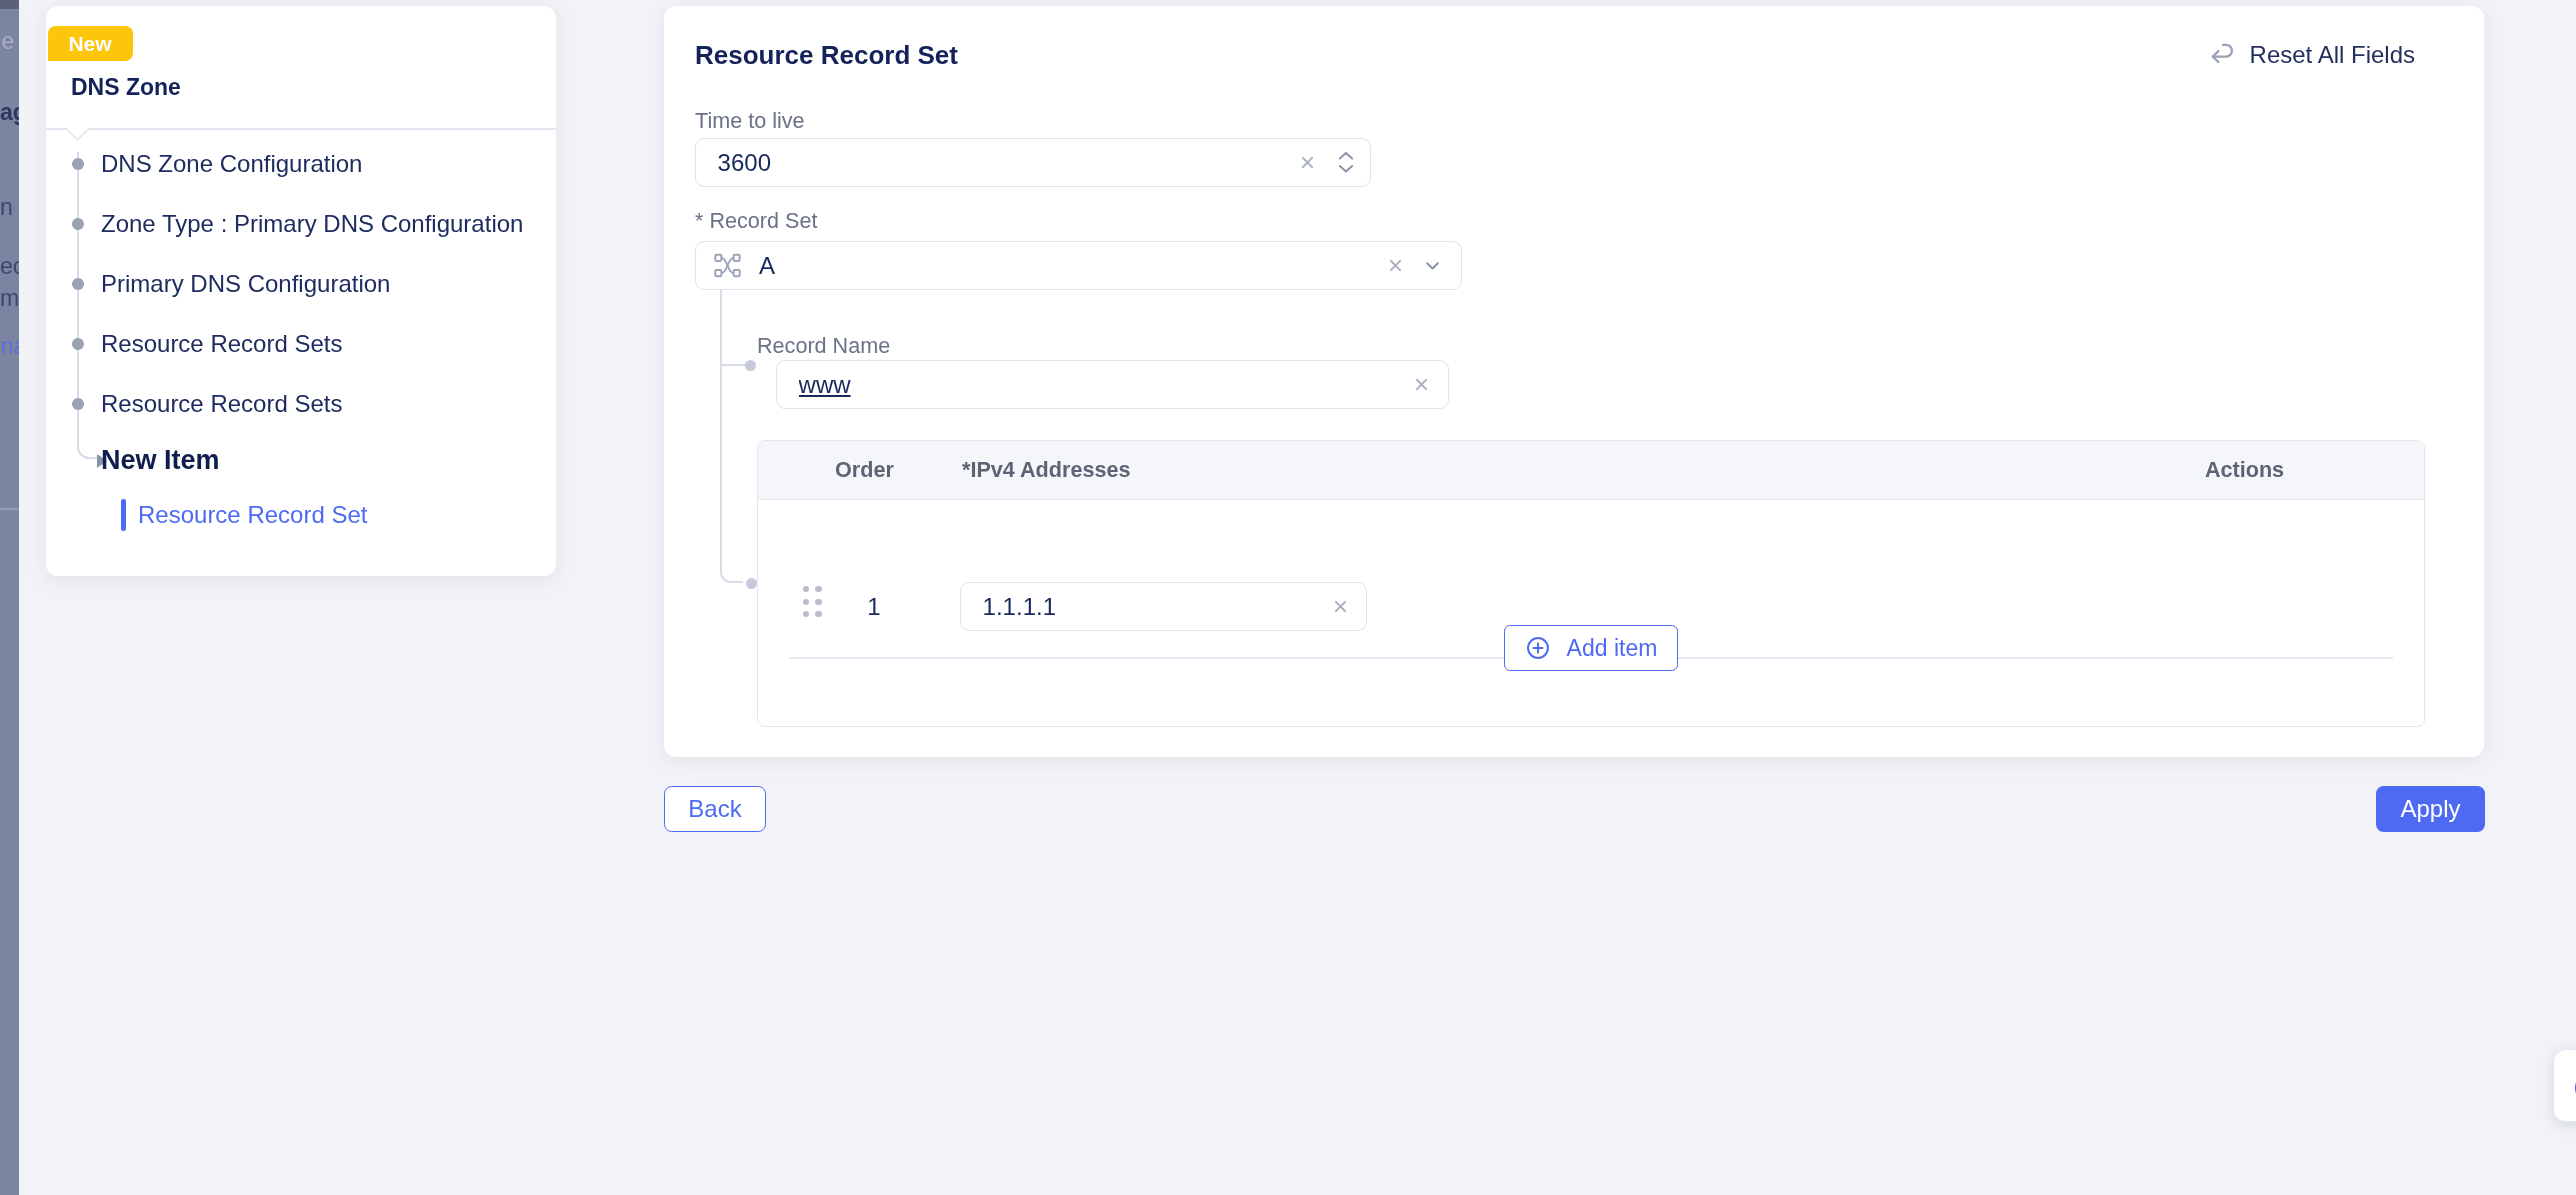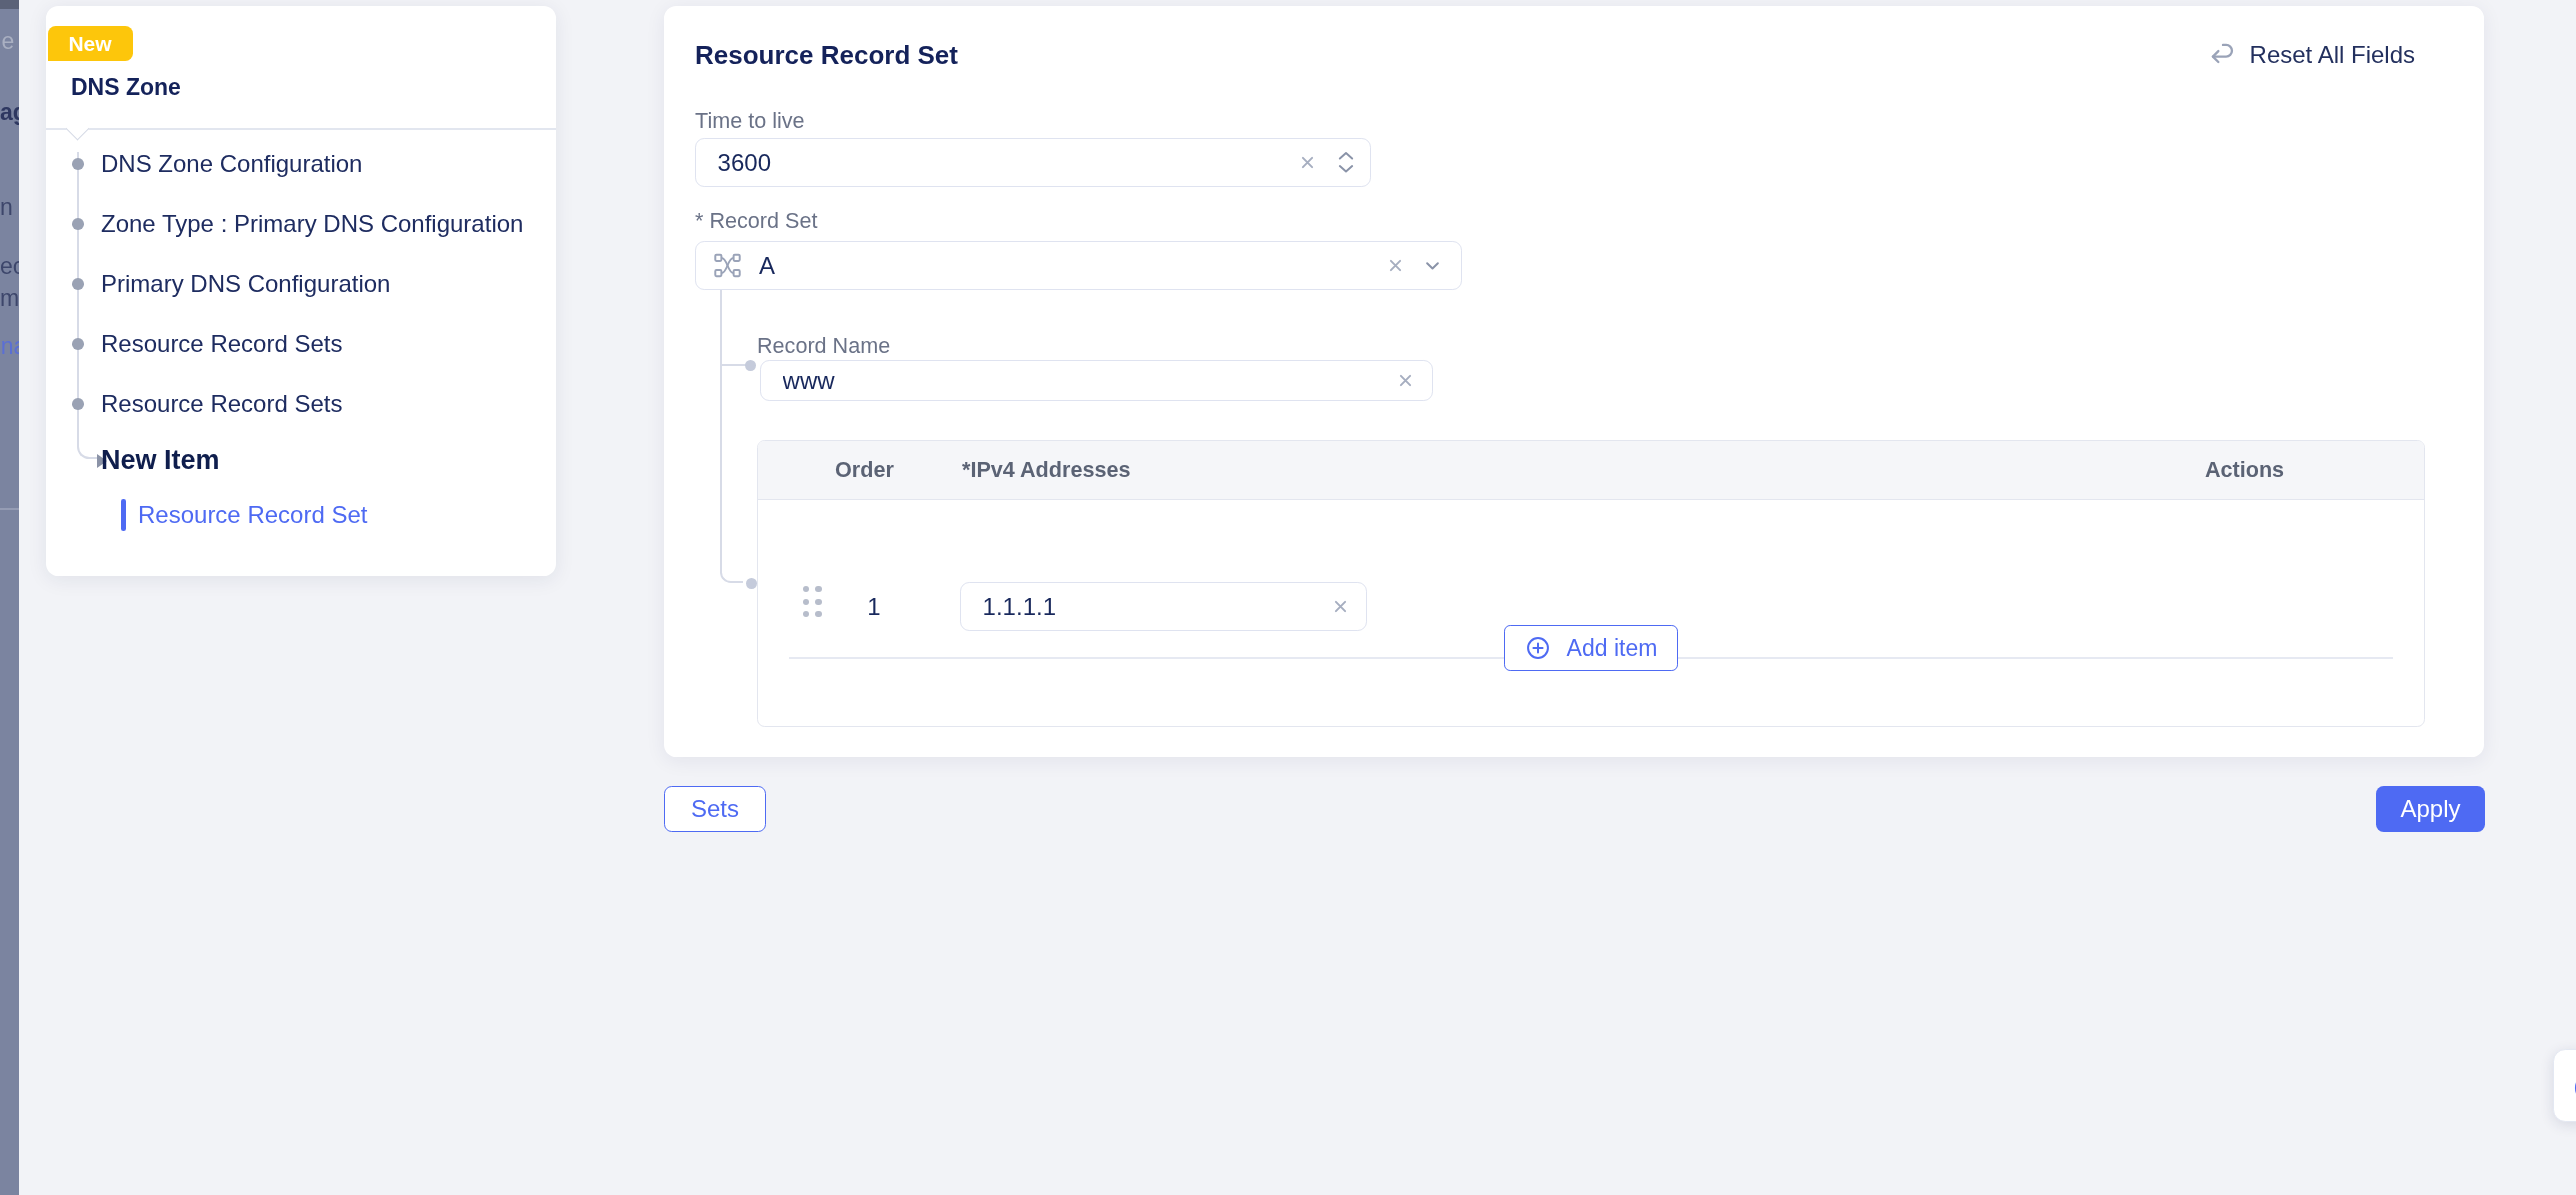--- a/index.html
+++ b/index.html
@@ -71,21 +71,21 @@
   .inputbox{
     position:absolute;background:#fff;border:1.5px solid #dfe3f0;border-radius:9.2px;
     display:flex;align-items:center;
   }
   .inputbox input{
     border:none;outline:none;background:transparent;flex:1;min-width:0;
     font-family:"Liberation Sans",sans-serif;font-size:24px;color:#18285c;padding:0 0 0 21.6px;height:100%;
   }
   .box-ttl{left:31px;top:132px;width:676px;height:49px;gap:12px;}
   .box-rs{left:31px;top:235px;width:767px;height:49px;}
-  .box-rn{left:96px;top:354px;width:673px;height:41px;}
+  .box-rn{left:112px;top:354px;width:673px;height:49px;text-decoration:underline;}
   .ib-icon{flex:0 0 auto;display:flex;align-items:center;justify-content:center;cursor:pointer;}
   .rs-typeicon{margin-left:17px;cursor:default;}
   .stepper{display:flex;flex-direction:column;gap:1.5px;margin:0 14px 0 4.6px;}
   .stepper span{display:flex;cursor:pointer;}
 
   
   .conn-v{
     position:absolute;left:56px;top:284px;width:23px;height:293px;
     border-left:2.3px solid #d7dbe7;border-bottom:2.3px solid #d7dbe7;border-bottom-left-radius:10.8px;
   }
@@ -286,21 +286,21 @@
               <circle cx="17" cy="17" r="13"></circle>
               <path d="M17 11 V23 M11 17 H23"></path>
             </svg>
           </span>
           <span>Add item</span>
         </button>
       </div>
     </div>
   </div>
 
-  <button class="back-btn">Sets</button>
+  <button class="back-btn">Back</button>
   <button class="apply-btn">Apply</button>
 
   <div class="float-btn">
     <svg width="34" height="34" viewBox="0 0 44 44" fill="none" stroke="#4e6af3" stroke-width="7">
       <circle cx="22" cy="22" r="16"></circle>
     </svg>
   </div>
 
 </div>
 

